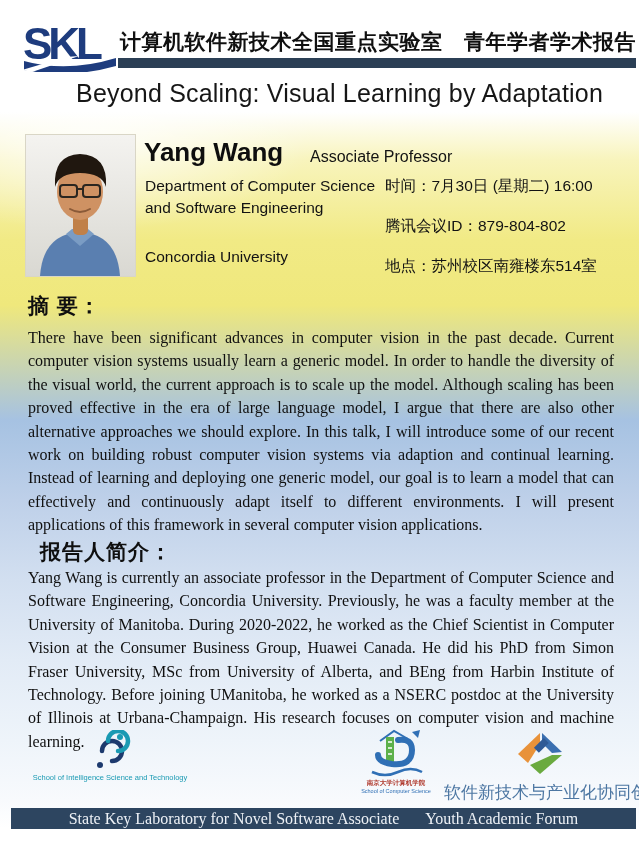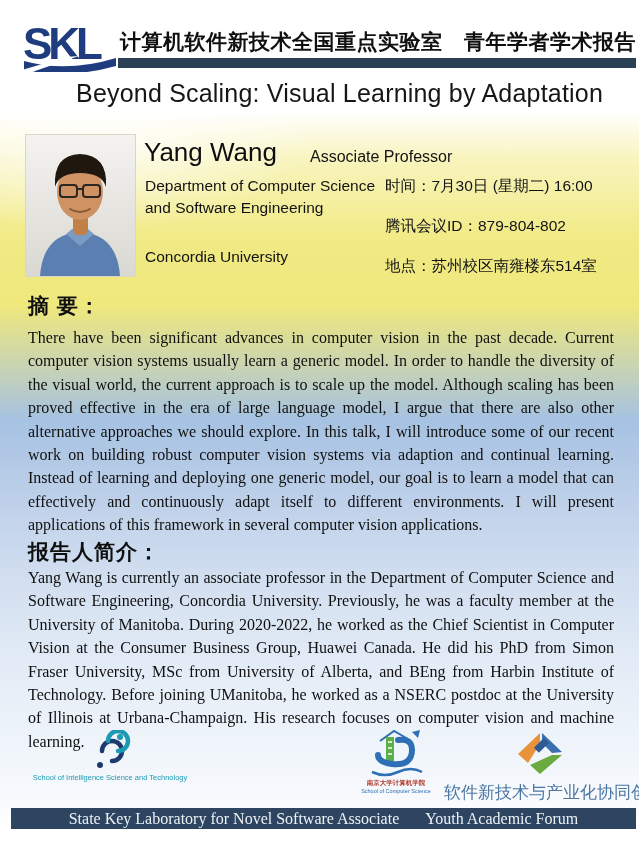--- a/index.html
+++ b/index.html
@@ -26,32 +26,32 @@
   .header-text{position:absolute;left:120px;top:28px;width:516px;display:flex;align-items:baseline;
     font-weight:bold;font-size:21px;letter-spacing:.5px;white-space:nowrap;color:#101010;justify-content:center;}
   .header-text .gap{display:inline-block;width:30px;}
   .header-bar{position:absolute;left:118px;top:58px;right:3px;height:10px;background:#2b3f55;}
   
   .talk-title{position:absolute;left:0;top:79px;width:639px;text-align:center;
     font-size:25px;font-weight:400;color:#161616;letter-spacing:.2px;padding-left:20px;}
   
   .photo{position:absolute;left:25px;top:134px;width:109px;height:141px;
     border:1px solid #d9d6c6;background:#f0efec;}
-  .speaker-name{position:absolute;left:144px;top:137px;font-size:26px;font-weight:normal;color:#0e0e0e;}
+  .speaker-name{position:absolute;left:144px;top:137px;font-size:26px;font-weight:bold;color:#0e0e0e;}
   .speaker-title{position:absolute;left:310px;top:148px;font-size:16px;color:#131313;}
   .speaker-dept{position:absolute;left:145px;top:175px;width:235px;font-size:15.5px;line-height:22px;color:#131313;}
   .speaker-univ{position:absolute;left:145px;top:248px;font-size:15.5px;color:#131313;}
   .detail{position:absolute;left:385px;font-size:15.5px;color:#131313;white-space:nowrap;}
   .detail.time{top:176px;}
   .detail.meeting{top:216px;}
   .detail.location{top:256px;}
   
   .section-heading{position:absolute;left:28px;font-size:21px;font-weight:bold;color:#0f0f0f;letter-spacing:1px;}
   .abstract-heading{top:292px;}
-  .bio-heading{top:538px;}
+  .bio-heading{top:538px;margin-left:12px;}
   .body-text{position:absolute;left:28px;width:586px;
     font-family:"Liberation Serif",serif;font-size:16px;line-height:23.4px;
     text-align:justify;color:#101010;}
   .abstract-body{top:326px;}
   .bio-body{top:566px;}
   
   .sponsor{position:absolute;text-align:center;}
   .sponsor .icon{display:block;margin:0 auto;}
   .sponsor-left{left:24px;top:730px;width:172px;}
   .sponsor-left .zh{font-size:17px;font-weight:bold;color:#1a9ab3;letter-spacing:1px;margin-top:1px;}

